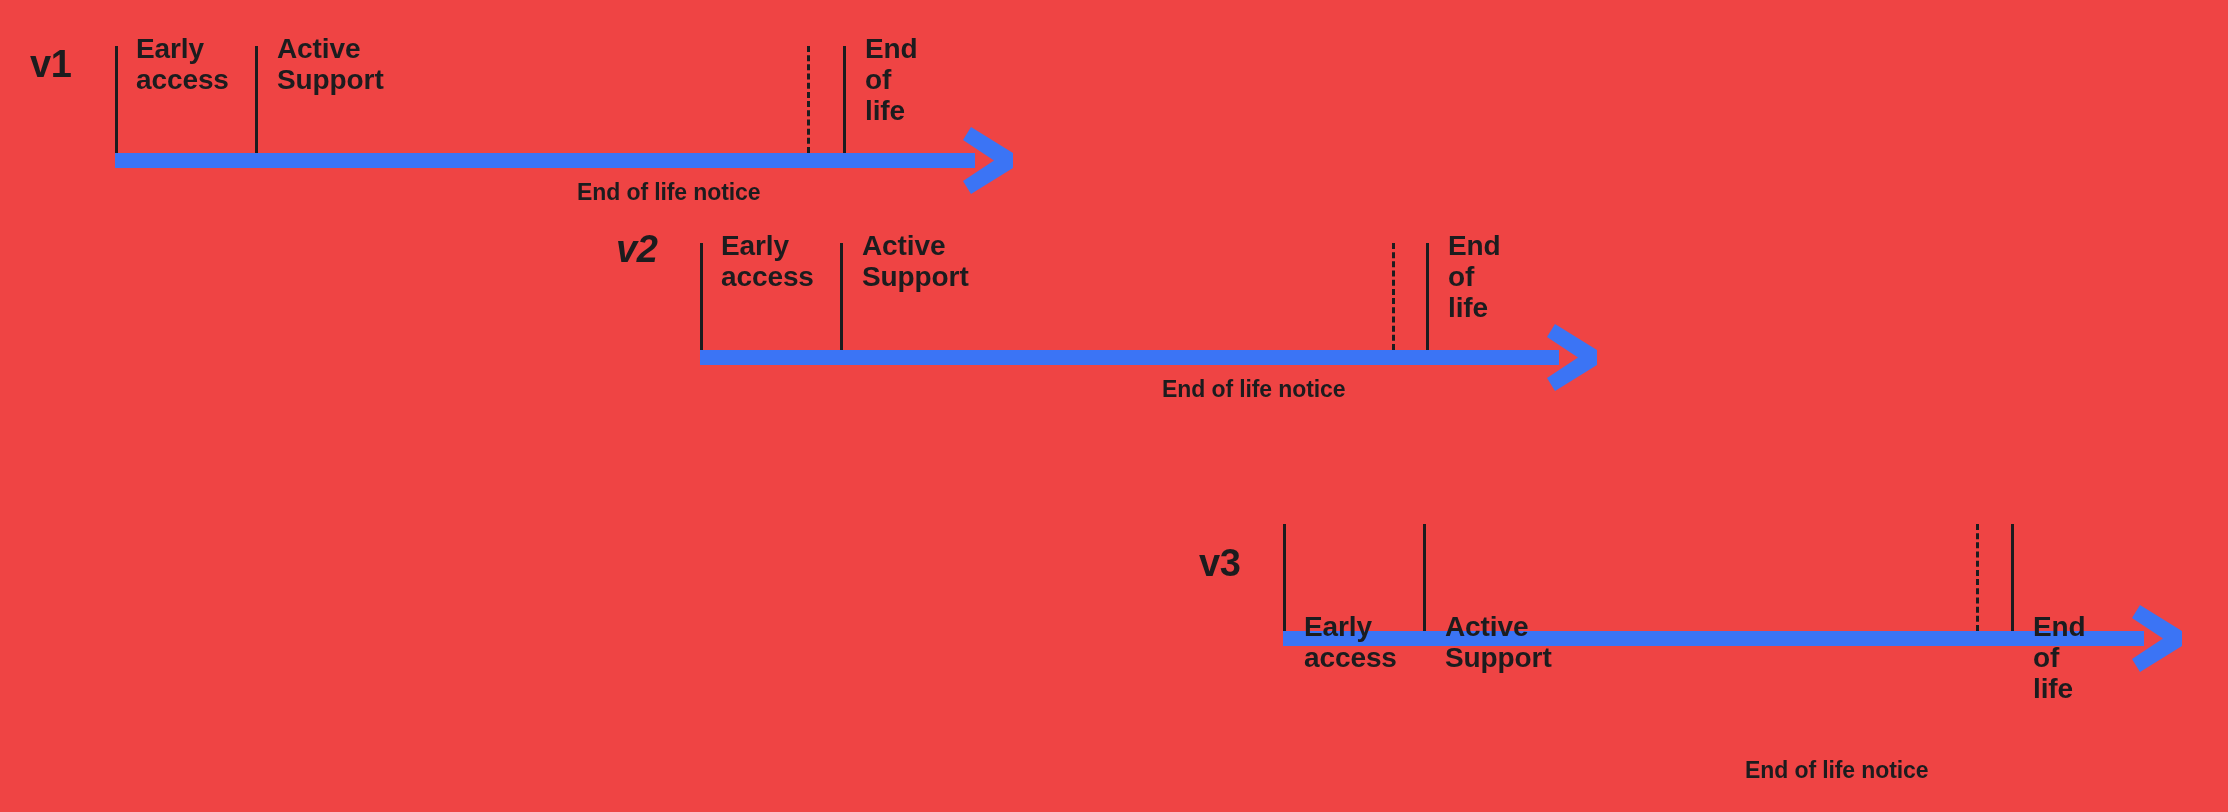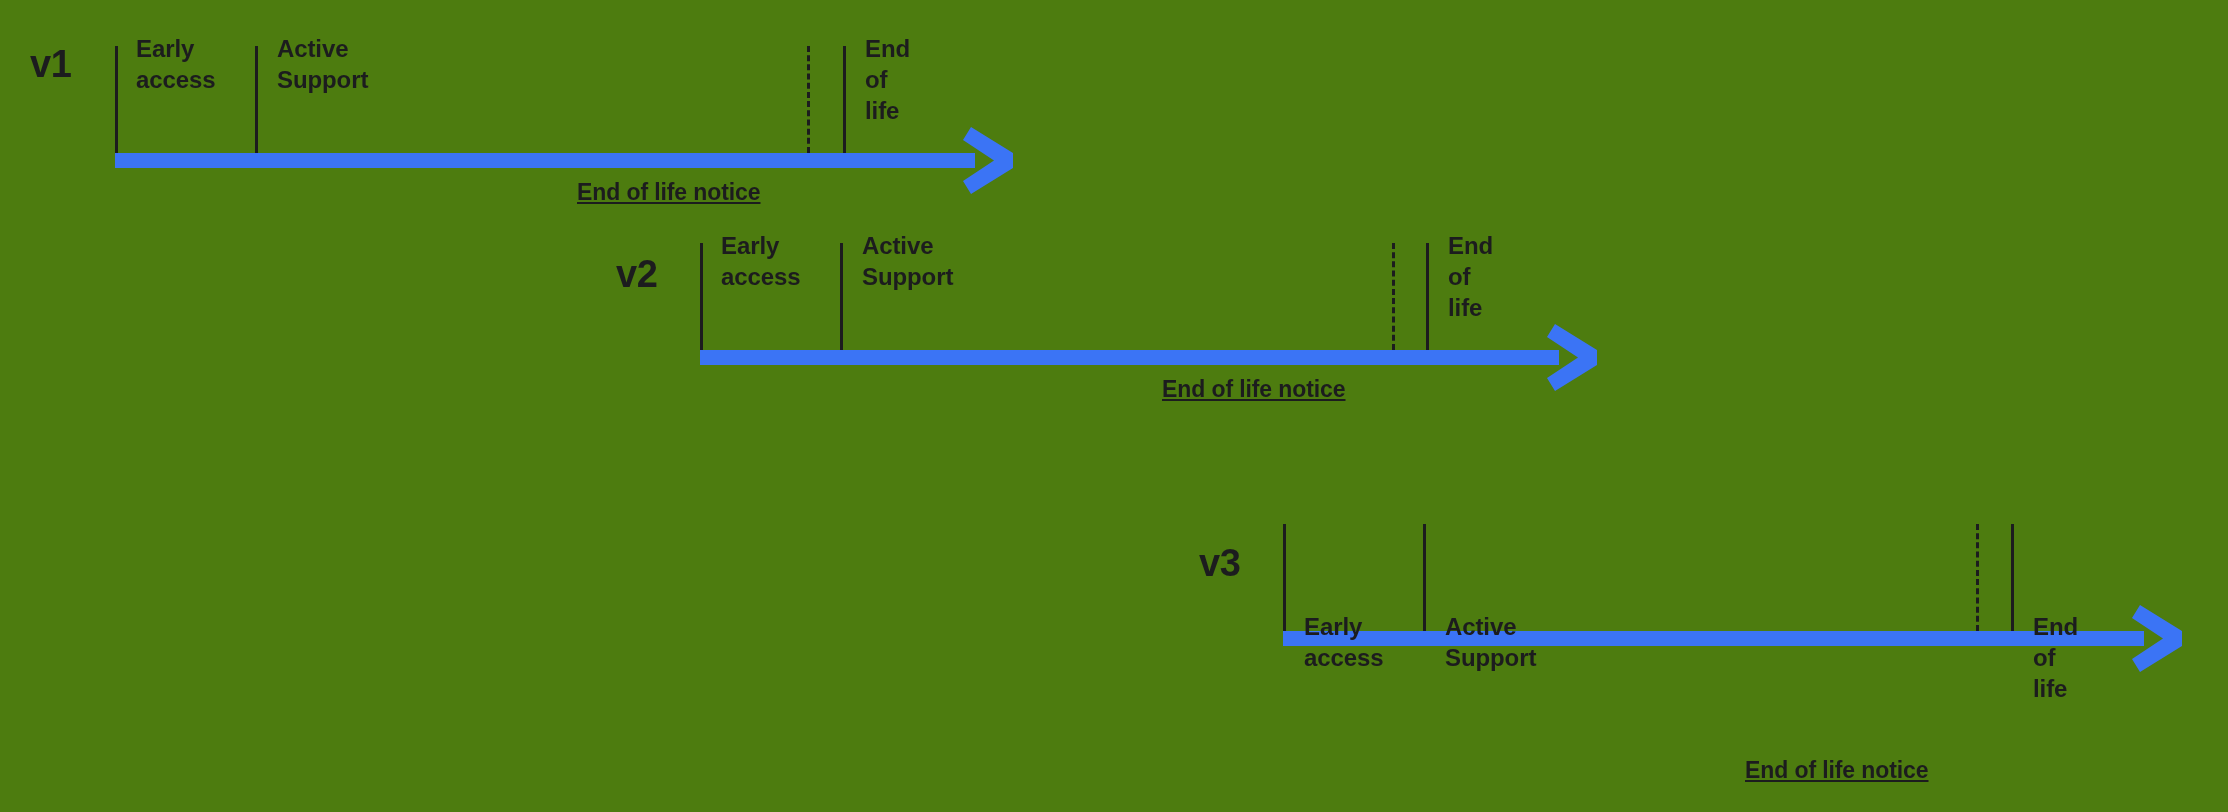--- a/index.html
+++ b/index.html
@@ -9,21 +9,21 @@
   }
   body {
     font-family: "Liberation Sans", sans-serif;
     -webkit-font-smoothing: antialiased;
   }
 
   #canvas {
     position: relative;
     width: 2228px;
     height: 812px;
-    background: #4d7c0f;
+    background: #ef4444;
     overflow: hidden;
   }
 
   
   .track {
     position: absolute;
     left: 0;
     top: 0;
   }
 
@@ -55,37 +55,36 @@
     background: #3B74F5;
   }
 
   .arrow-head {
     position: absolute;
     overflow: visible;
   }
 
   .phase-label {
     position: absolute;
-    font-size: 24px;
+    font-size: 28px;
     font-weight: 700;
     color: #1c1c1e;
     line-height: 31px;
     white-space: pre-line;
     letter-spacing: -0.1px;
   }
 
   .notice-label {
     position: absolute;
     font-size: 23px;
     font-weight: 700;
     color: #1c1c1e;
     line-height: 28px;
     white-space: nowrap;
     letter-spacing: -0.1px;
-    text-decoration: underline;
   }
 </style>
 </head>
 <body>
 
 <div id="canvas">
 
   <div class="track">
     <div class="version-label" style="left:30px; top:45px;">v1</div>
 
@@ -101,21 +100,21 @@
 
     <div class="phase-label" style="left:136px; top:33px; width:120px;">Early
 access</div>
     <div class="phase-label" style="left:277px; top:33px;">Active Support</div>
     <div class="phase-label" style="left:865px; top:33px;">End of life</div>
 
     <div class="notice-label" style="left:577px; top:178px;">End of life notice</div>
   </div>
 
   <div class="track">
-    <div class="version-label" style="left:616px; top:255px;">v2</div>
+    <div class="version-label" style="left:616px; top:230px;font-style:italic;">v2</div>
 
     <div class="tick" style="left:700px; top:243px; height:107px;"></div>
     <div class="tick" style="left:840px; top:243px; height:107px;"></div>
     <div class="tick-dashed" style="left:1392px; top:243px; height:107px;"></div>
     <div class="tick" style="left:1426px; top:243px; height:107px;"></div>
 
     <div class="bar" style="left:700px; top:350px; width:859px;"></div>
     <svg class="arrow-head" style="left:1547px; top:324px;" width="60" height="67" viewBox="0 0 60 67">
       <path d="M 8 0 L 50 26 L 50 41 L 8 67 L 0 54 L 31 33.5 L 0 13 Z" fill="#3B74F5"></path>
     </svg>

